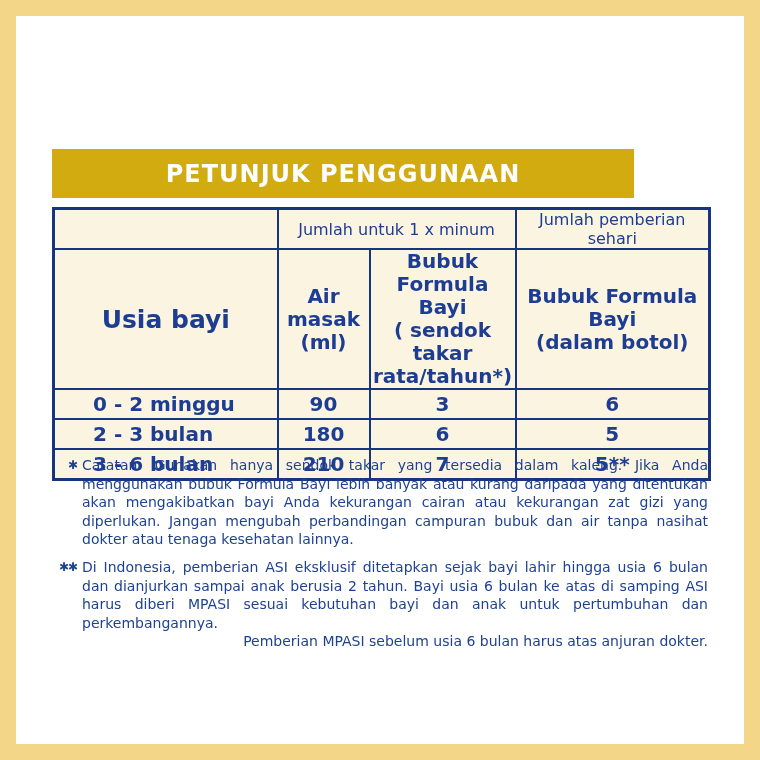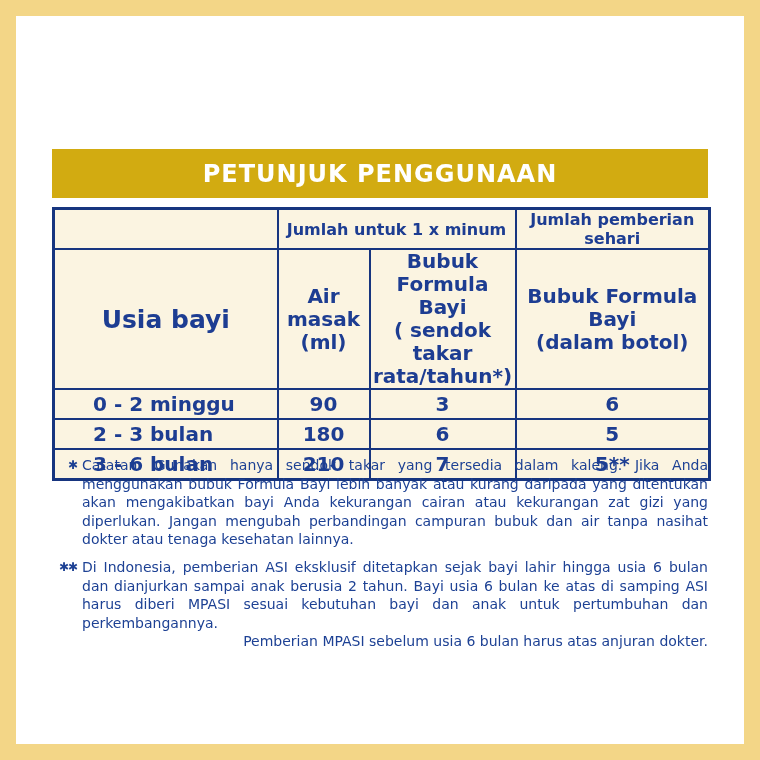--- a/index.html
+++ b/index.html
@@ -12,21 +12,21 @@
   }
   .frame {
     position: absolute; left: 0; top: 0;
     width: 760px; height: 760px;
     box-sizing: border-box;
     border: 16px solid #f3d687;
     background: #ffffff;
   }
   .banner {
     position: absolute; left: 52px; top: 149px;
-    width: 656px; height: 49px;
+    width: 582px; height: 49px;
     background: #d2ab11;
     display: flex; align-items: center; justify-content: center;
   }
   .banner-text {
     color: #ffffff;
     font-weight: bold;
     font-size: 24px;
     letter-spacing: 1px;
   }
   table.usage {
@@ -38,21 +38,21 @@
   }
   table.usage td {
     border: 2px solid #17357f;
     background: #fbf4e1;
     color: #1d3d92;
     text-align: center;
     vertical-align: middle;
     padding: 0;
     overflow: hidden;
   }
-  tr.group-hdr td { height: 24px; font-weight: bold; font-size: 16px; }
+  tr.group-hdr td { height: 24px; font-weight: normal; font-size: 16px; }
   tr.col-hdr td { height: 56px; }
   td.usia-cell { font-weight: bold; font-size: 25px; }
   td.sub-hdr { font-weight: bold; font-size: 20px; line-height: 1.15; }
   tr.data-row td { height: 28px; font-weight: bold; font-size: 20px; }
   tr.data-row td.age-cell {
     text-align: left;
     padding-left: 38px;
   }
   .footnotes {
     position: absolute; left: 50px; top: 456px;

